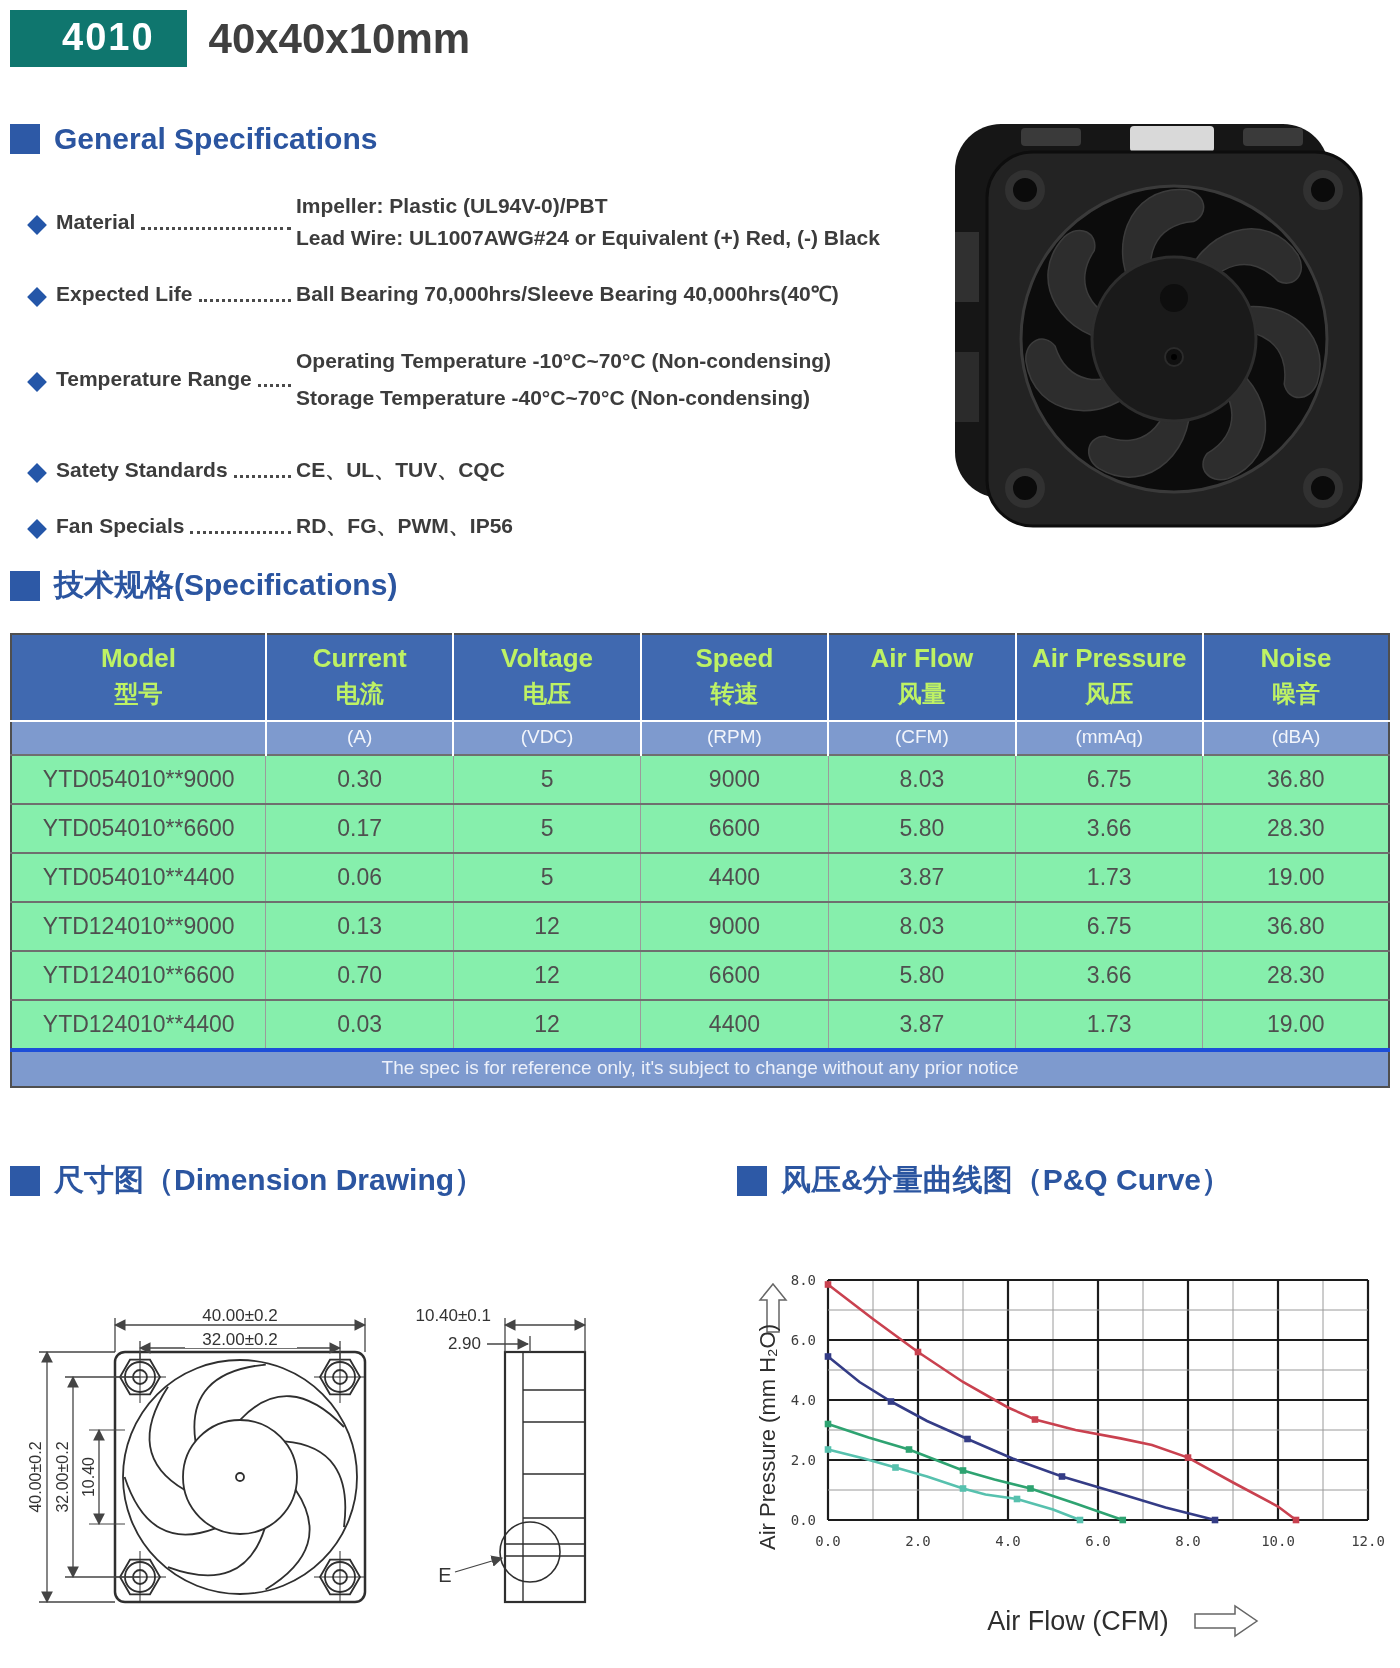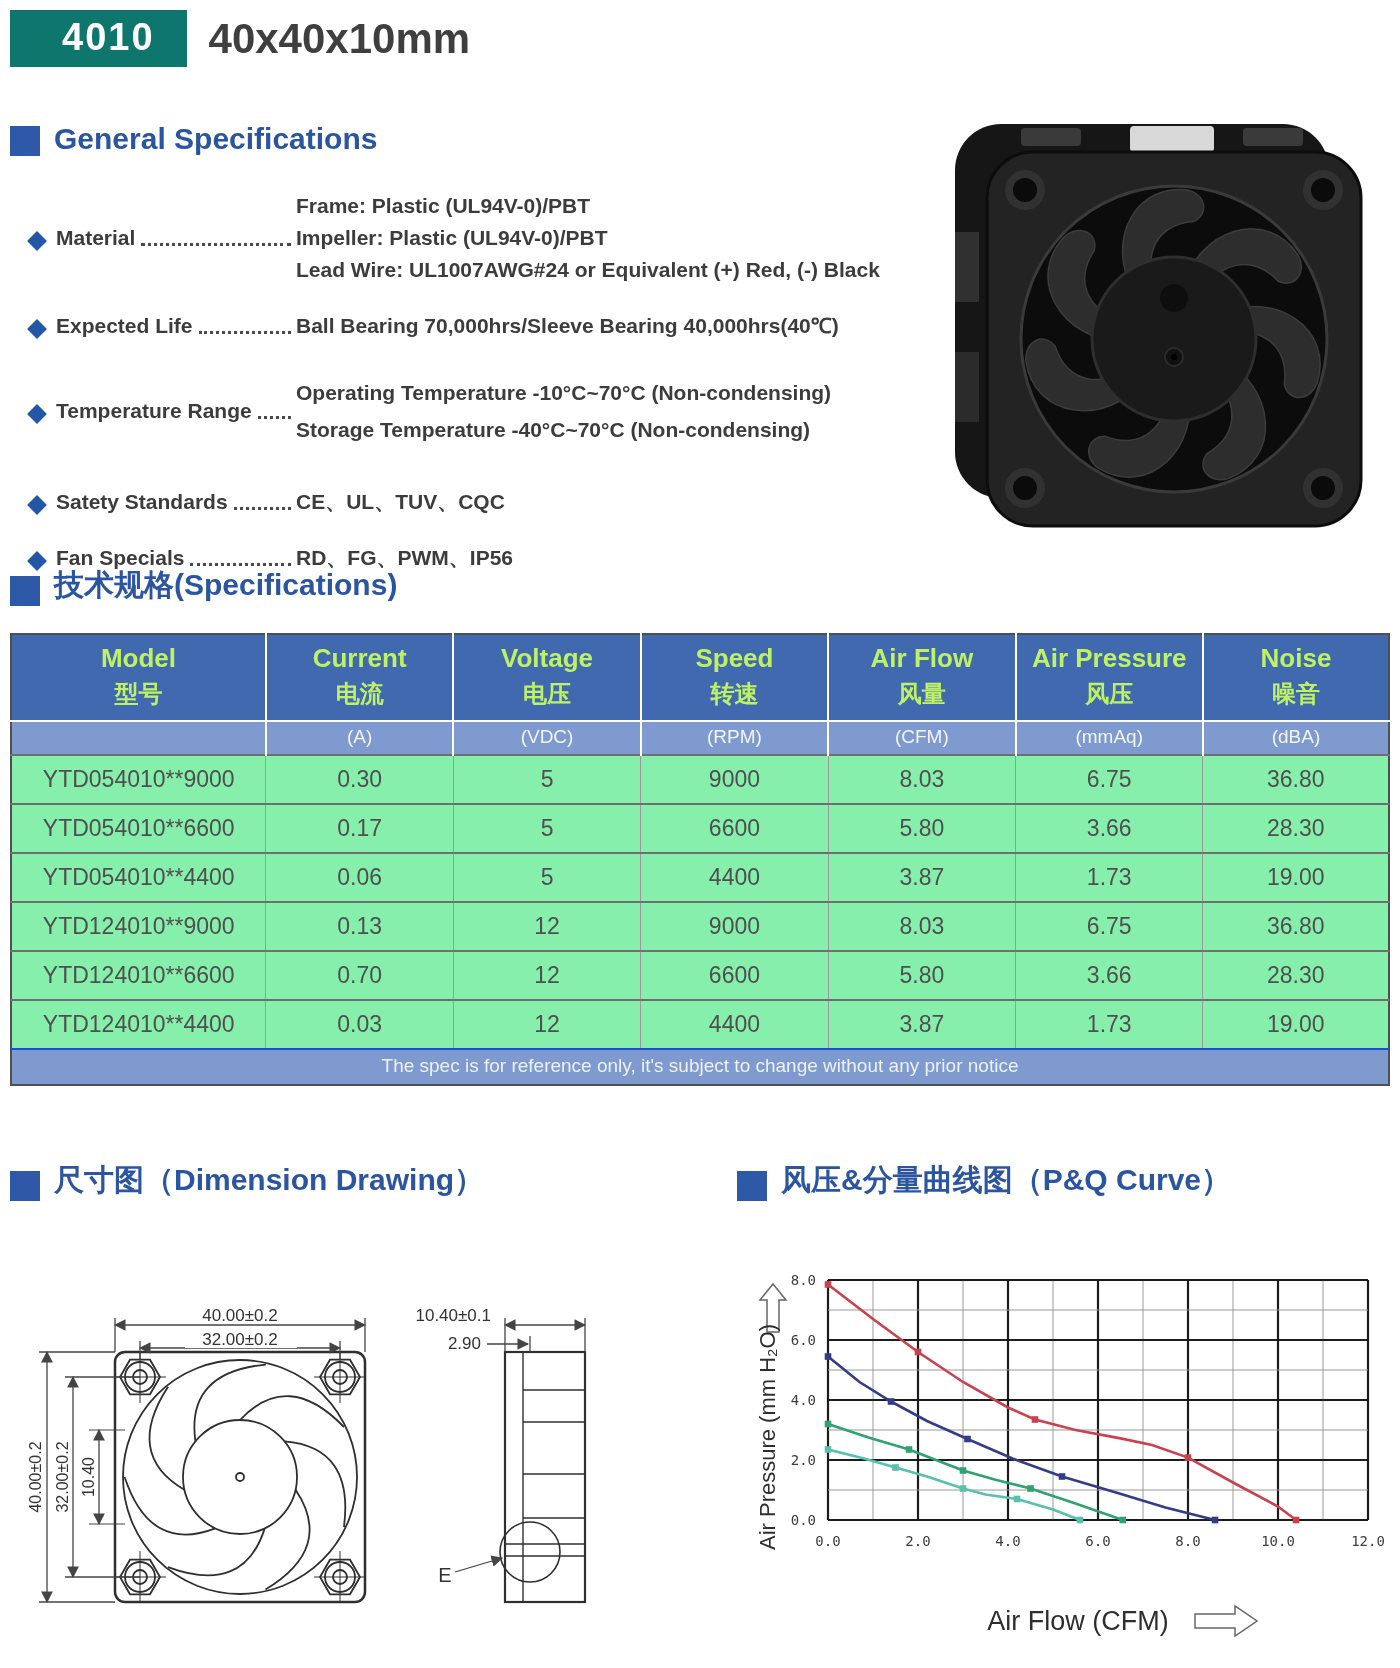--- a/index.html
+++ b/index.html
@@ -4,21 +4,21 @@
 <style>
   html,body{margin:0;padding:0;background:#fff;}
   .page{position:relative;width:1400px;height:1668px;background:#fff;overflow:hidden;
         font-family:"Liberation Sans",sans-serif;color:#3a3a3a;}
   
   .hdr{position:absolute;top:10px;left:10px;display:flex;align-items:center;}
   .badge{background:#0f766e;color:#fff;font-size:38px;font-weight:bold;
          padding:6px 32px 8px 52px;letter-spacing:2px;}
   .size-title{font-size:42px;font-weight:bold;color:#3f3f3f;margin-left:22px;}
   
-  .sec-head{position:absolute;display:flex;align-items:flex-end;}
+  .sec-head{position:absolute;display:flex;align-items:center;}
   .sec-square{width:30px;height:30px;background:#2d59a6;margin-right:14px;flex:none;}
   .sec-text{font-size:30px;font-weight:bold;color:#2b55a0;white-space:nowrap;}
   
   .spec-list{position:absolute;top:190px;left:28px;width:885px;}
   .spec-row{display:flex;margin-bottom:24px;}
   .spec-left{width:268px;flex:none;display:flex;align-items:center;}
   .diamond{width:14px;height:14px;background:#2456a8;transform:rotate(45deg);
            margin:6px 12px 0 2px;flex:none;}
   .spec-label{font-size:21px;font-weight:bold;color:#3c3c3c;white-space:nowrap;}
   .leader{flex:1;height:13px;border-bottom:3px dotted #4a4a4a;margin:0 5px 0 6px;min-width:18px;}
@@ -31,21 +31,21 @@
   table.spec th{background:#4069b0;color:#bef264;font-size:26px;font-weight:bold;
       padding:8px 0 10px 0;border-right:2px solid #fff;vertical-align:middle;}
   table.spec th:last-child{border-right:none;}
   table.spec th .zh{display:block;font-size:24px;font-weight:bold;margin-top:4px;}
   tr.units td{background:#7e9ace;color:#f2f5fb;font-size:19px;text-align:center;
       padding:4px 0 6px 0;border-right:2px solid #fff;border-top:2px solid #fff;}
   tr.units td:last-child{border-right:none;}
   table.spec tbody td{background:#86efac;color:#4f4f4f;font-size:23px;text-align:center;
       height:45px;border:1px solid #9b9b9b;border-top:2px solid #6f6f6f;}
   table.spec tfoot td{background:#7e9ace;color:#edf1fa;font-size:19px;text-align:center;
-      padding:5px 0 7px 0;border-top:2px solid #1d4ed8;}
+      padding:5px 0 7px 0;border-top:4px solid #1d4ed8;}
   
   .dim-box{position:absolute;top:1222px;left:25px;}
   .chart-box{position:absolute;top:1222px;left:733px;}
   svg text{font-family:"Liberation Sans",sans-serif;}
   .tick{font-family:"DejaVu Sans Mono",monospace;font-size:14px;fill:#3d3d3d;}
 </style>
 </head>
 <body>
 
 <div class="page">
@@ -61,21 +61,20 @@
   </div>
 
   <div class="spec-list">
     <div class="spec-row">
       <div class="spec-left">
         <span class="diamond"></span>
         <span class="spec-label">Material</span>
         <span class="leader"></span>
       </div>
       <div class="spec-values">
-        <div>Frame: Plastic (UL94V-0)/PBT</div>
         <div>Impeller: Plastic (UL94V-0)/PBT</div>
         <div>Lead Wire: UL1007AWG#24 or Equivalent (+) Red, (-) Black</div>
       </div>
     </div>
     <div class="spec-row">
       <div class="spec-left">
         <span class="diamond"></span>
         <span class="spec-label">Expected Life</span>
         <span class="leader"></span>
       </div>

